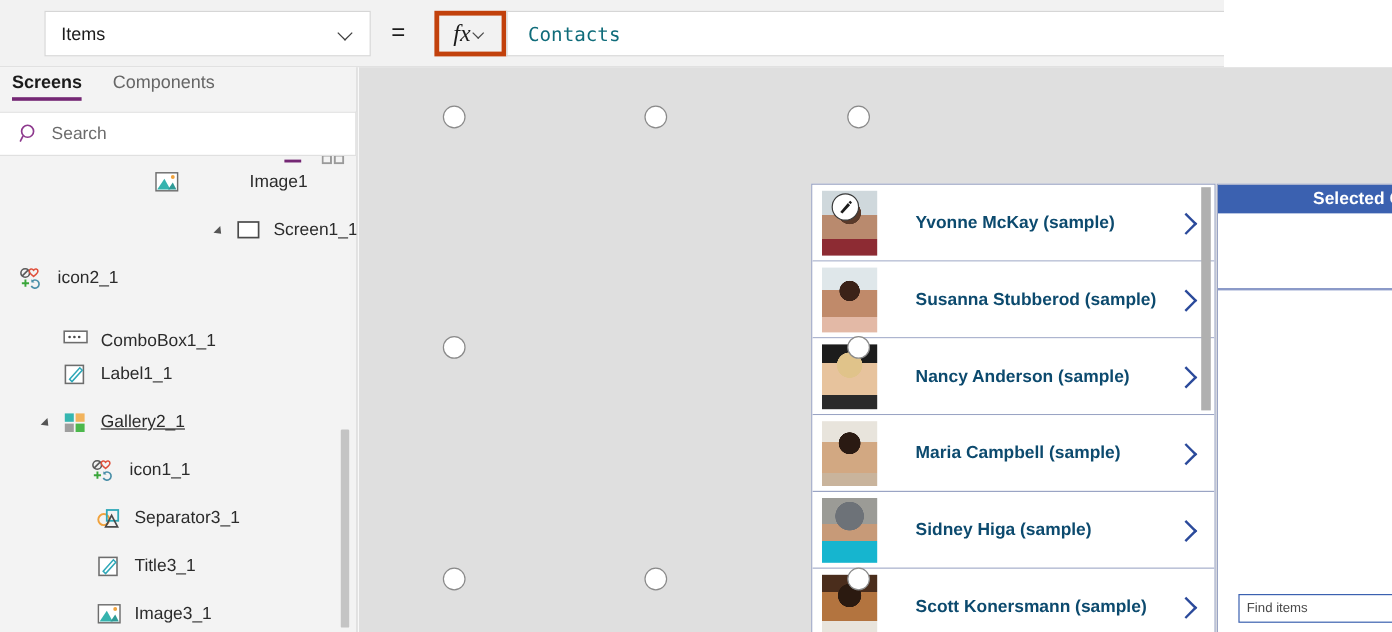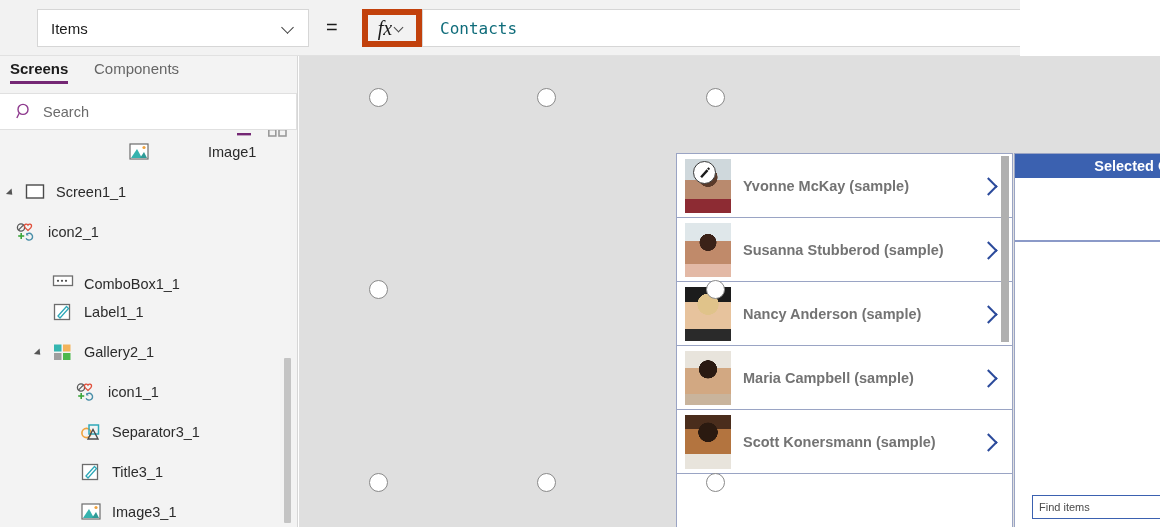--- a/index.html
+++ b/index.html
@@ -35,21 +35,21 @@
     width: 8px; height: 8px;
     border-right: 1.4px solid #3b3b3b; border-bottom: 1.4px solid #3b3b3b;
     transform: rotate(45deg);
   }
   #equals-sign {
     position: absolute; left: 326px; top: 16px;
     font-size: 20px; color: #1b1b1b; font-weight: 500;
   }
   #fx-button {
     position: absolute; left: 362px; top: 9px; width: 60px; height: 38px;
-    background: #f2f2f2; border: 6px solid #c2410c; box-sizing: border-box;
+    background: #f2f2f2; border: 4px solid #c2410c; box-sizing: border-box;
     display: flex; align-items: center; justify-content: center; gap: 3px;
   }
   #fx-button .fx {
     font-family: "Liberation Serif", serif; font-style: italic;
     font-size: 20px; color: #1b1b1b;
   }
   #fx-button .chev2 { width: 11px; height: 11px; position: relative; }
   #fx-button .chev2::before {
     content: ""; position: absolute; left: 0px; top: 1px;
     width: 6px; height: 6px;
@@ -146,21 +146,21 @@
     position: relative; height: 64px; box-sizing: border-box;
     border-bottom: 1px solid #9aa4c4; display: flex; align-items: center;
     background: #ffffff;
   }
   .gal-item .thumb {
     width: 46px; height: 54px; margin-left: 8px; flex: none;
     background-size: cover; background-position: center center;
     position: relative;
   }
   .gal-item .gname {
-    margin-left: 12px; font-size: 14.5px; color: #737373; font-weight: bold;
+    margin-left: 32px; font-size: 14.5px; color: #0c4a6e; font-weight: bold;
     flex: 1; white-space: nowrap;
   }
   .gal-item .gchev {
     width: 16px; height: 16px; margin-right: 16px; position: relative; flex: none;
   }
   .gal-item .gchev::before {
     content: ""; position: absolute; left: 2px; top: 2px;
     width: 11px; height: 11px;
     border-right: 2.2px solid #2b4a9b; border-top: 2.2px solid #2b4a9b;
     transform: rotate(45deg);
@@ -275,21 +275,21 @@
           <span class="ticon">
             <svg width="24" height="20" viewBox="0 0 24 20">
               <rect x="3" y="2" width="18" height="15" fill="#fff" stroke="#6d6d6d" stroke-width="1.2"></rect>
               <path d="M4 16 L10 7 L15 16 Z" fill="#36b3ae"></path>
               <path d="M13 16 L17 10 L20 16 Z" fill="#2f9b97"></path>
               <circle cx="17" cy="5.5" r="1.6" fill="#f0a23c"></circle>
             </svg>
           </span>
           <span class="tlabel">Image1</span>
         </div>
-        <div class="tree-row" style="padding-left: 8px;">
+        <div class="tree-row" style="padding-left: 8px; justify-content: flex-end;">
           <span class="twisty open"></span>
           <span class="ticon">
             <svg width="24" height="20" viewBox="0 0 24 20">
               <rect x="3.5" y="3" width="17" height="13" fill="#ffffff" stroke="#4a4a4a" stroke-width="1.4"></rect>
             </svg>
           </span>
           <span class="tlabel">Screen1_1</span>
         </div>
         <div class="tree-row" style="">
           <span class="tw-spacer"></span>
@@ -321,21 +321,21 @@
         <div class="tree-row" style="padding-left: 36px;">
           <span class="tw-spacer"></span>
           <span class="ticon">
             <svg width="24" height="20" viewBox="0 0 24 20">
               <rect x="3.5" y="2.5" width="15" height="15" fill="#ffffff" stroke="#6d6d6d" stroke-width="1.3"></rect>
               <path d="M7 14 L15.5 4.5 L17.5 6.5 L9 16 Z" fill="#ffffff" stroke="#2fa8b8" stroke-width="1.3"></path>
             </svg>
           </span>
           <span class="tlabel">Label1_1</span>
         </div>
-        <div class="tree-row" style="padding-left: 36px;">
+        <div class="tree-row" style="padding-left: 36px; text-decoration: underline;">
           <span class="twisty open"></span>
           <span class="ticon">
             <svg width="24" height="20" viewBox="0 0 24 20">
               <rect x="3" y="2.5" width="7.5" height="7" fill="#35b6b0"></rect>
               <rect x="12" y="2.5" width="7.5" height="7" fill="#f2b35c"></rect>
               <rect x="3" y="11" width="7.5" height="7" fill="#9e9e9e"></rect>
               <rect x="12" y="11" width="7.5" height="7" fill="#4cb84c"></rect>
             </svg>
           </span>
           <span class="tlabel">Gallery2_1</span>
@@ -418,20 +418,25 @@
             <div class="thumb" style="background: radial-gradient(circle at 50% 32%, rgb(224, 195, 138) 0px, rgb(224, 195, 138) 24%, rgba(224, 195, 138, 0) 25%), linear-gradient(rgb(28, 28, 28) 0px, rgb(28, 28, 28) 28%, rgb(231, 195, 157) 28%, rgb(231, 195, 157) 78%, rgb(42, 42, 42) 78%, rgb(42, 42, 42) 100%);"></div>
             <div class="gname">Nancy Anderson (sample)</div>
             <div class="gchev"></div>
           </div>
           <div class="gal-item">
             <div class="thumb" style="background: radial-gradient(circle at 50% 34%, rgb(42, 26, 18) 0px, rgb(42, 26, 18) 21%, rgba(42, 26, 18, 0) 22%), linear-gradient(rgb(232, 228, 220) 0px, rgb(232, 228, 220) 32%, rgb(210, 168, 130) 32%, rgb(210, 168, 130) 80%, rgb(201, 180, 156) 80%, rgb(201, 180, 156) 100%);"></div>
             <div class="gname">Maria Campbell (sample)</div>
             <div class="gchev"></div>
           </div>
           <div class="gal-item">
+            <div class="thumb" style="background: radial-gradient(circle at 50% 28%, rgb(109, 114, 120) 0px, rgb(109, 114, 120) 26%, rgba(109, 114, 120, 0) 27%), linear-gradient(rgb(155, 155, 150) 0px, rgb(155, 155, 150) 40%, rgb(199, 154, 120) 40%, rgb(199, 154, 120) 66%, rgb(22, 181, 207) 66%, rgb(22, 181, 207) 100%);"></div>
+            <div class="gname">Sidney Higa (sample)</div>
+            <div class="gchev"></div>
+          </div>
+          <div class="gal-item">
             <div class="thumb" style="background: radial-gradient(circle at 50% 32%, rgb(43, 26, 16) 0px, rgb(43, 26, 16) 22%, rgba(43, 26, 16, 0) 23%), linear-gradient(rgb(74, 45, 28) 0px, rgb(74, 45, 28) 26%, rgb(179, 116, 63) 26%, rgb(179, 116, 63) 72%, rgb(232, 228, 220) 72%, rgb(232, 228, 220) 100%);"></div>
             <div class="gname">Scott Konersmann (sample)</div>
             <div class="gchev"></div>
           </div>
         </div>
       <div id="gallery-scrollbar"></div>
     </div>
 
     <div class="handle" style="left:70px;  top:32px;"></div>
     <div class="handle" style="left:238px; top:32px;"></div>

